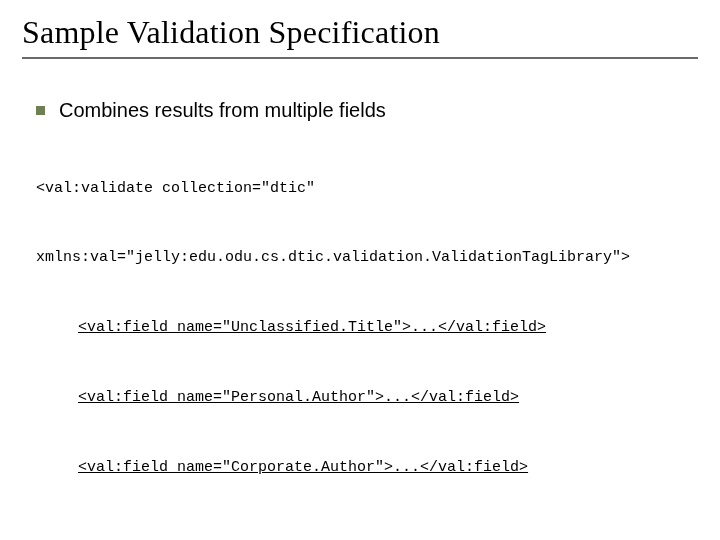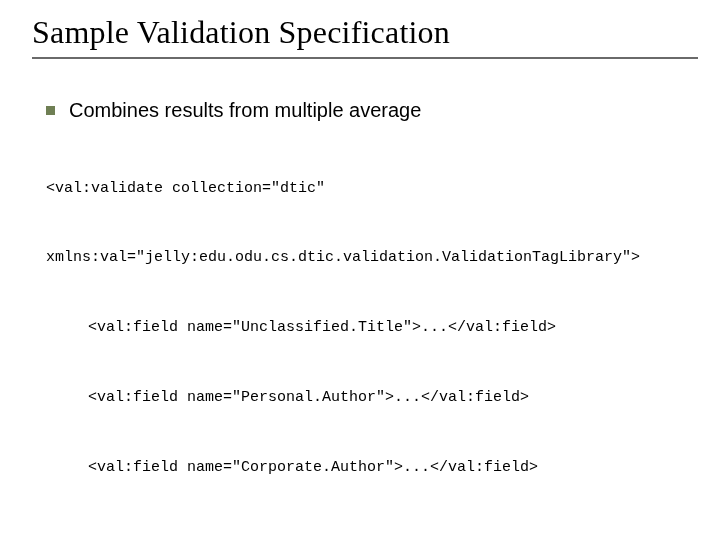--- a/index.html
+++ b/index.html
@@ -9,21 +9,21 @@
     height: 540px;
     background: #ffffff;
     font-family: "Times New Roman", Times, serif;
     color: #000;
     overflow: hidden;
   }
   .slide {
     box-sizing: border-box;
     width: 720px;
     height: 404px;
-    padding: 14px 22px 22px 32px;
+    padding: 14px 22px 22px 22px;
     position: relative;
   }
   .title-block {
     border-bottom: 2px solid #6a6a6a;
     padding-bottom: 6px;
     margin-bottom: 40px;
   }
   .title {
     font-size: 32px;
     font-weight: normal;
@@ -52,34 +52,34 @@
     font-size: 15px;
     line-height: 1.55;
     color: #000;
     margin: 6px 0 0 14px;
     white-space: pre;
   }
   .code-line {
     display: block;
   }
   .ind1 { padding-left: 14px; }
-  .ind2 { padding-left: 42px; }
+  .ind2 { padding-left: 42px; text-decoration: underline; }
 </style>
 </head>
 <body>
 
 <div class="slide">
 
   <div class="title-block">
     <div class="title">Sample Validation Specification</div>
   </div>
 
   <div class="bullet-row">
     <span class="bullet-icon"></span>
-    <span class="bullet-text">Combines results from multiple average</span>
+    <span class="bullet-text">Combines results from multiple fields</span>
   </div>
 
   <div class="code-block">
     <span class="code-line">&lt;val:validate collection="dtic"</span>
     <span class="code-line">xmlns:val="jelly:edu.odu.cs.dtic.validation.ValidationTagLibrary"&gt;</span>
     <span class="code-line ind2">&lt;val:field name="Unclassified.Title"&gt;...&lt;/val:field&gt;</span>
     <span class="code-line ind2">&lt;val:field name="Personal.Author"&gt;...&lt;/val:field&gt;</span>
     <span class="code-line ind2">&lt;val:field name="Corporate.Author"&gt;...&lt;/val:field&gt;</span>
     
     

